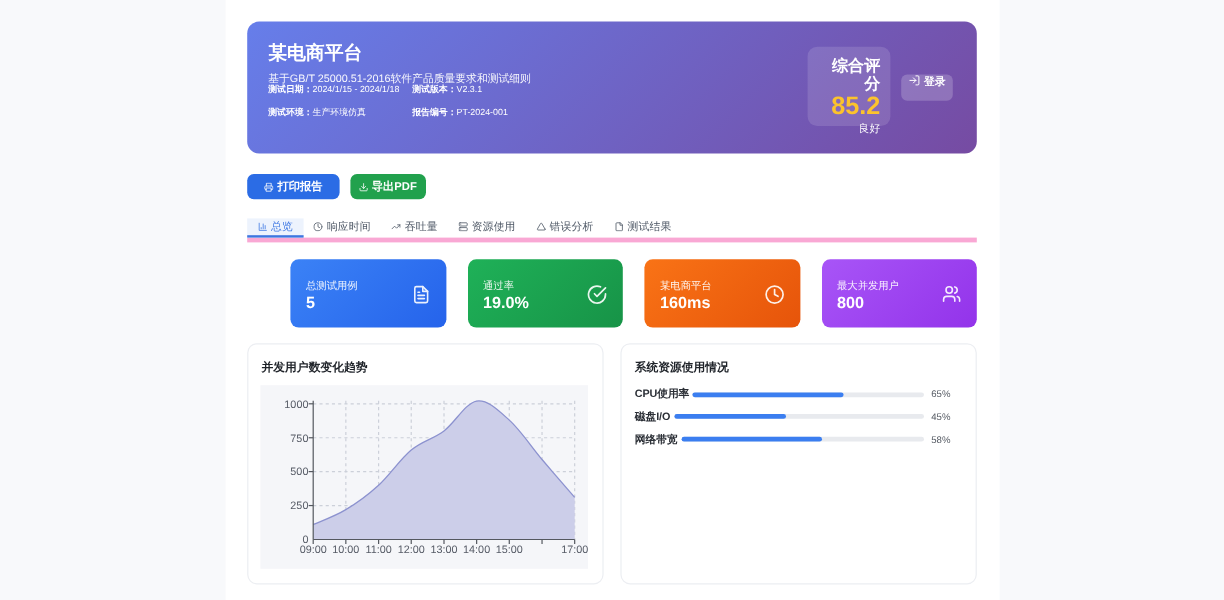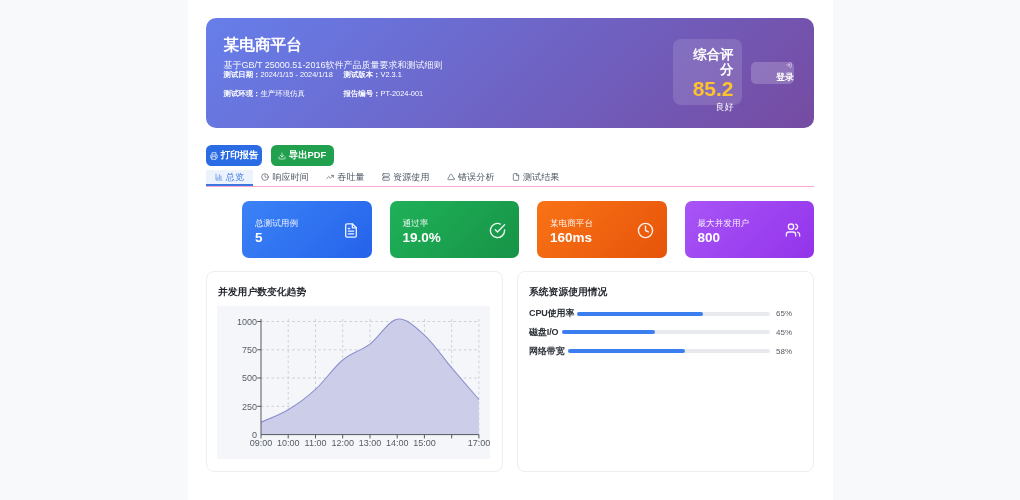--- a/index.html
+++ b/index.html
@@ -12,30 +12,30 @@
 .header h1 { font-size:15.7px; font-weight:bold; line-height:16px; }
 .header .sub { font-size:9px; margin-top:6.5px; color:rgba(255,255,255,0.95); }
 .meta { position:absolute; left:17.5px; top:48px; width:420px; font-size:7.4px; }
 .meta .row { display:flex; margin-top:0; height:19px; align-items:center; }
 .meta .pair1 { width:120px; }
 .meta b { font-weight:bold; }
 .score { position:absolute; right:72.5px; top:21.5px; width:68.5px; height:66px; background:rgba(255,255,255,0.13); border-radius:8px; text-align:right; padding:9px 8px 0; }
 .score .t1 { font-size:13.4px; font-weight:bold; line-height:1.1; }
 .score .t2 { font-size:21px; font-weight:bold; color:#fcc32c; line-height:1.15; }
 .score .t3 { font-size:9px; line-height:1.2; }
-.loginbtn { position:absolute; right:20px; top:44px; width:43px; height:22px; background:rgba(255,255,255,0.2); border-radius:5px; display:flex; align-items:flex-end; justify-content:center; gap:3px; font-size:9px; font-weight:bold; color:#fff;flex-direction:column; }
+.loginbtn { position:absolute; right:20px; top:44px; width:43px; height:22px; background:rgba(255,255,255,0.2); border-radius:5px; display:flex; align-items:flex-start; justify-content:center; gap:3px; font-size:9px; font-weight:bold; color:#fff; }
 
 
 .actions { margin-top:17.5px; display:flex; gap:8.5px; }
 .btn { height:21px; border-radius:5.5px; display:flex; align-items:center; justify-content:center; gap:3.2px; color:#fff; font-size:9.4px; font-weight:bold; }
-.btn.blue { background:#2b6ce5; width:56px; }
+.btn.blue { background:#2b6ce5; width:77px; }
 .btn.green { background:#21a14d; width:63px; }
 
 
-.tabs { margin-top:4px; display:flex; border-bottom:1px solid #f9a8d4; }
+.tabs { margin-top:16px; display:flex; border-bottom:4px solid #f9a8d4; }
 .tab { display:flex; align-items:center; gap:3.3px; padding:1px 8.5px 0; line-height:12.5px; font-size:9px; letter-spacing:0.15px; color:#4b5563; border-bottom:2px solid transparent; }
 .tab.active { background:#edf3fd; color:#4079e3; border-bottom-color:#3d76e0; }
 
 
 .cards { margin-top:14px; display:flex; gap:18px;margin-left:36px; }
 .card { flex:1; height:57.5px; border-radius:7px; color:#fff; position:relative; padding:16px 13px 0; }
 .card .lb { font-size:8.6px; opacity:0.92; line-height:12.3px; }
 .card .vl { font-size:13.5px; font-weight:bold; margin-top:1px; line-height:15.5px; }
 .card .ic { position:absolute; right:13px; top:50%; margin-top:-7px; opacity:0.9; }
 .card.c1 { background:linear-gradient(135deg,#3b82f6,#2563eb); }

